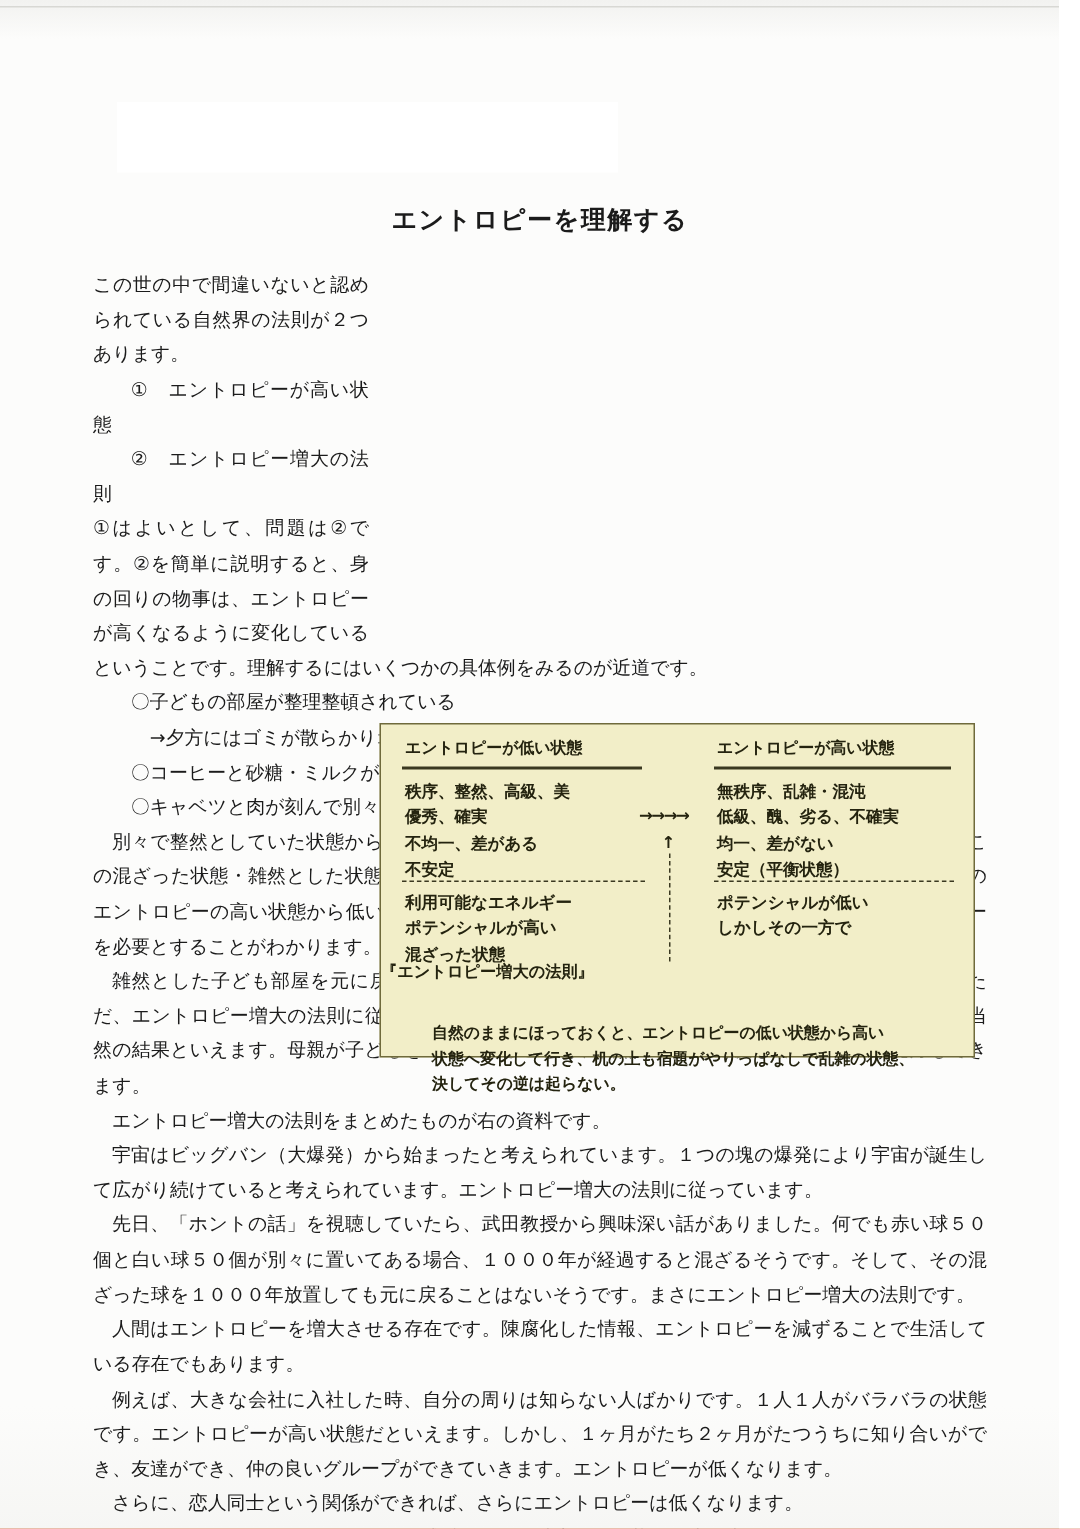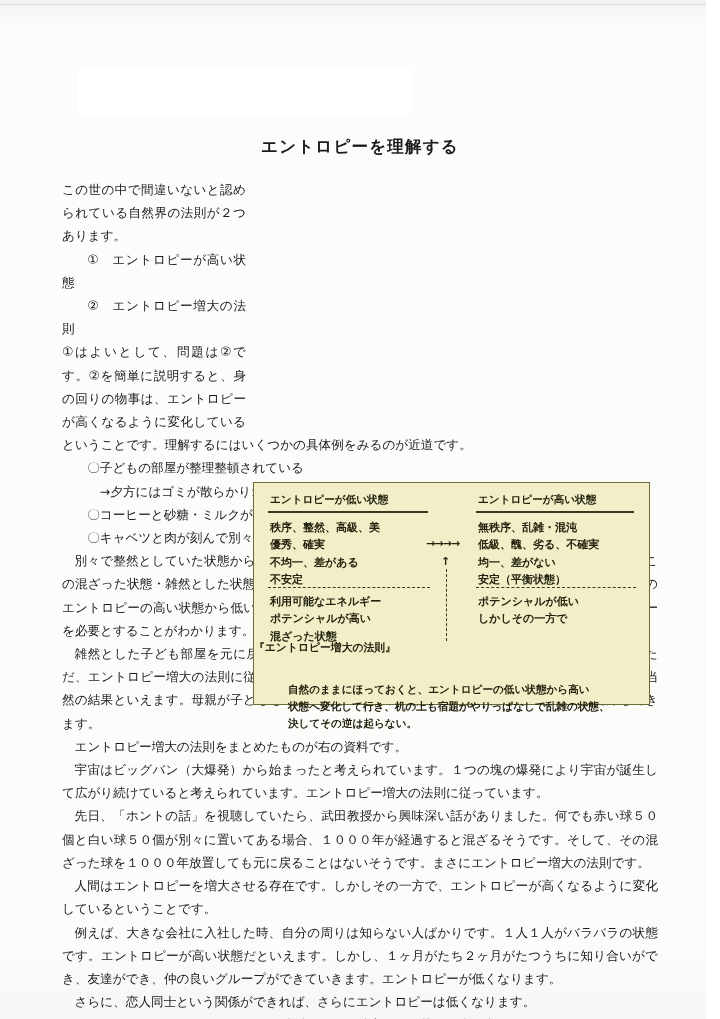--- a/index.html
+++ b/index.html
@@ -203,21 +203,21 @@
     <p class="noindent">①はよいとして、問題は②です。②を簡単に説明すると、身の回りの物事は、エントロピーが高くなるように変化しているということです。理解するにはいくつかの具体例をみるのが近道です。</p>
     <p class="list-item">〇子どもの部屋が整理整頓されている</p>
     <p class="sub-item">→夕方にはゴミが散らかりオモチャが出しっぱなし、机の上も宿題がやりっぱなしで乱雑の状態</p>
     <p class="list-item">〇コーヒーと砂糖・ミルクが机の上にある→混ぜたら甘いミルクコーヒーになった</p>
     <p class="list-item">〇キャベツと肉が刻んで別々に置いてある→フライパンで野菜炒めを作った</p>
     <p>別々で整然としていた状態から、混ざった状態・雑然とした状態になっていることがわかります。この混ざった状態・雑然とした状態を「エントロピーが高い」といいます。そして、何もしなければこのエントロピーの高い状態から低い状態には決して戻らないのです。元に戻すには、かなりのエネルギーを必要とすることがわかります。</p>
     <p>雑然とした子ども部屋を元に戻すために母親が子どもを叱りつけることは納得できるわけです。ただ、エントロピー増大の法則に従えば、子どもの部屋はエントロピーの高い乱雑な状況になることは当然の結果といえます。母親が子どもを叱りつけることは、自然の法則に違反しているという見方もできます。</p>
     <p>エントロピー増大の法則をまとめたものが右の資料です。</p>
     <p>宇宙はビッグバン（大爆発）から始まったと考えられています。１つの塊の爆発により宇宙が誕生して広がり続けていると考えられています。エントロピー増大の法則に従っています。</p>
     <p>先日、「ホントの話」を視聴していたら、武田教授から興味深い話がありました。何でも赤い球５０個と白い球５０個が別々に置いてある場合、１０００年が経過すると混ざるそうです。そして、その混ざった球を１０００年放置しても元に戻ることはないそうです。まさにエントロピー増大の法則です。</p>
-    <p>人間はエントロピーを増大させる存在です。しかしその一方で、エントロピーが高くなるように変化しているということです。</p>
+    <p>人間はエントロピーを増大させる存在です。陳腐化した情報、エントロピーを減ずることで生活している存在でもあります。</p>
     <p>例えば、大きな会社に入社した時、自分の周りは知らない人ばかりです。１人１人がバラバラの状態です。エントロピーが高い状態だといえます。しかし、１ヶ月がたち２ヶ月がたつうちに知り合いができ、友達ができ、仲の良いグループができていきます。エントロピーが低くなります。</p>
     <p>さらに、恋人同士という関係ができれば、さらにエントロピーは低くなります。</p>
     <p>このように人間は、エントロピーを減ずることで秩序のある状況を生み出すことができます。</p>
 
   </div>
 
   <div class="info-box">
     <div class="inner">
       <div class="box-head left">エントロピーが低い状態</div>
       <div class="box-head right">エントロピーが高い状態</div>

